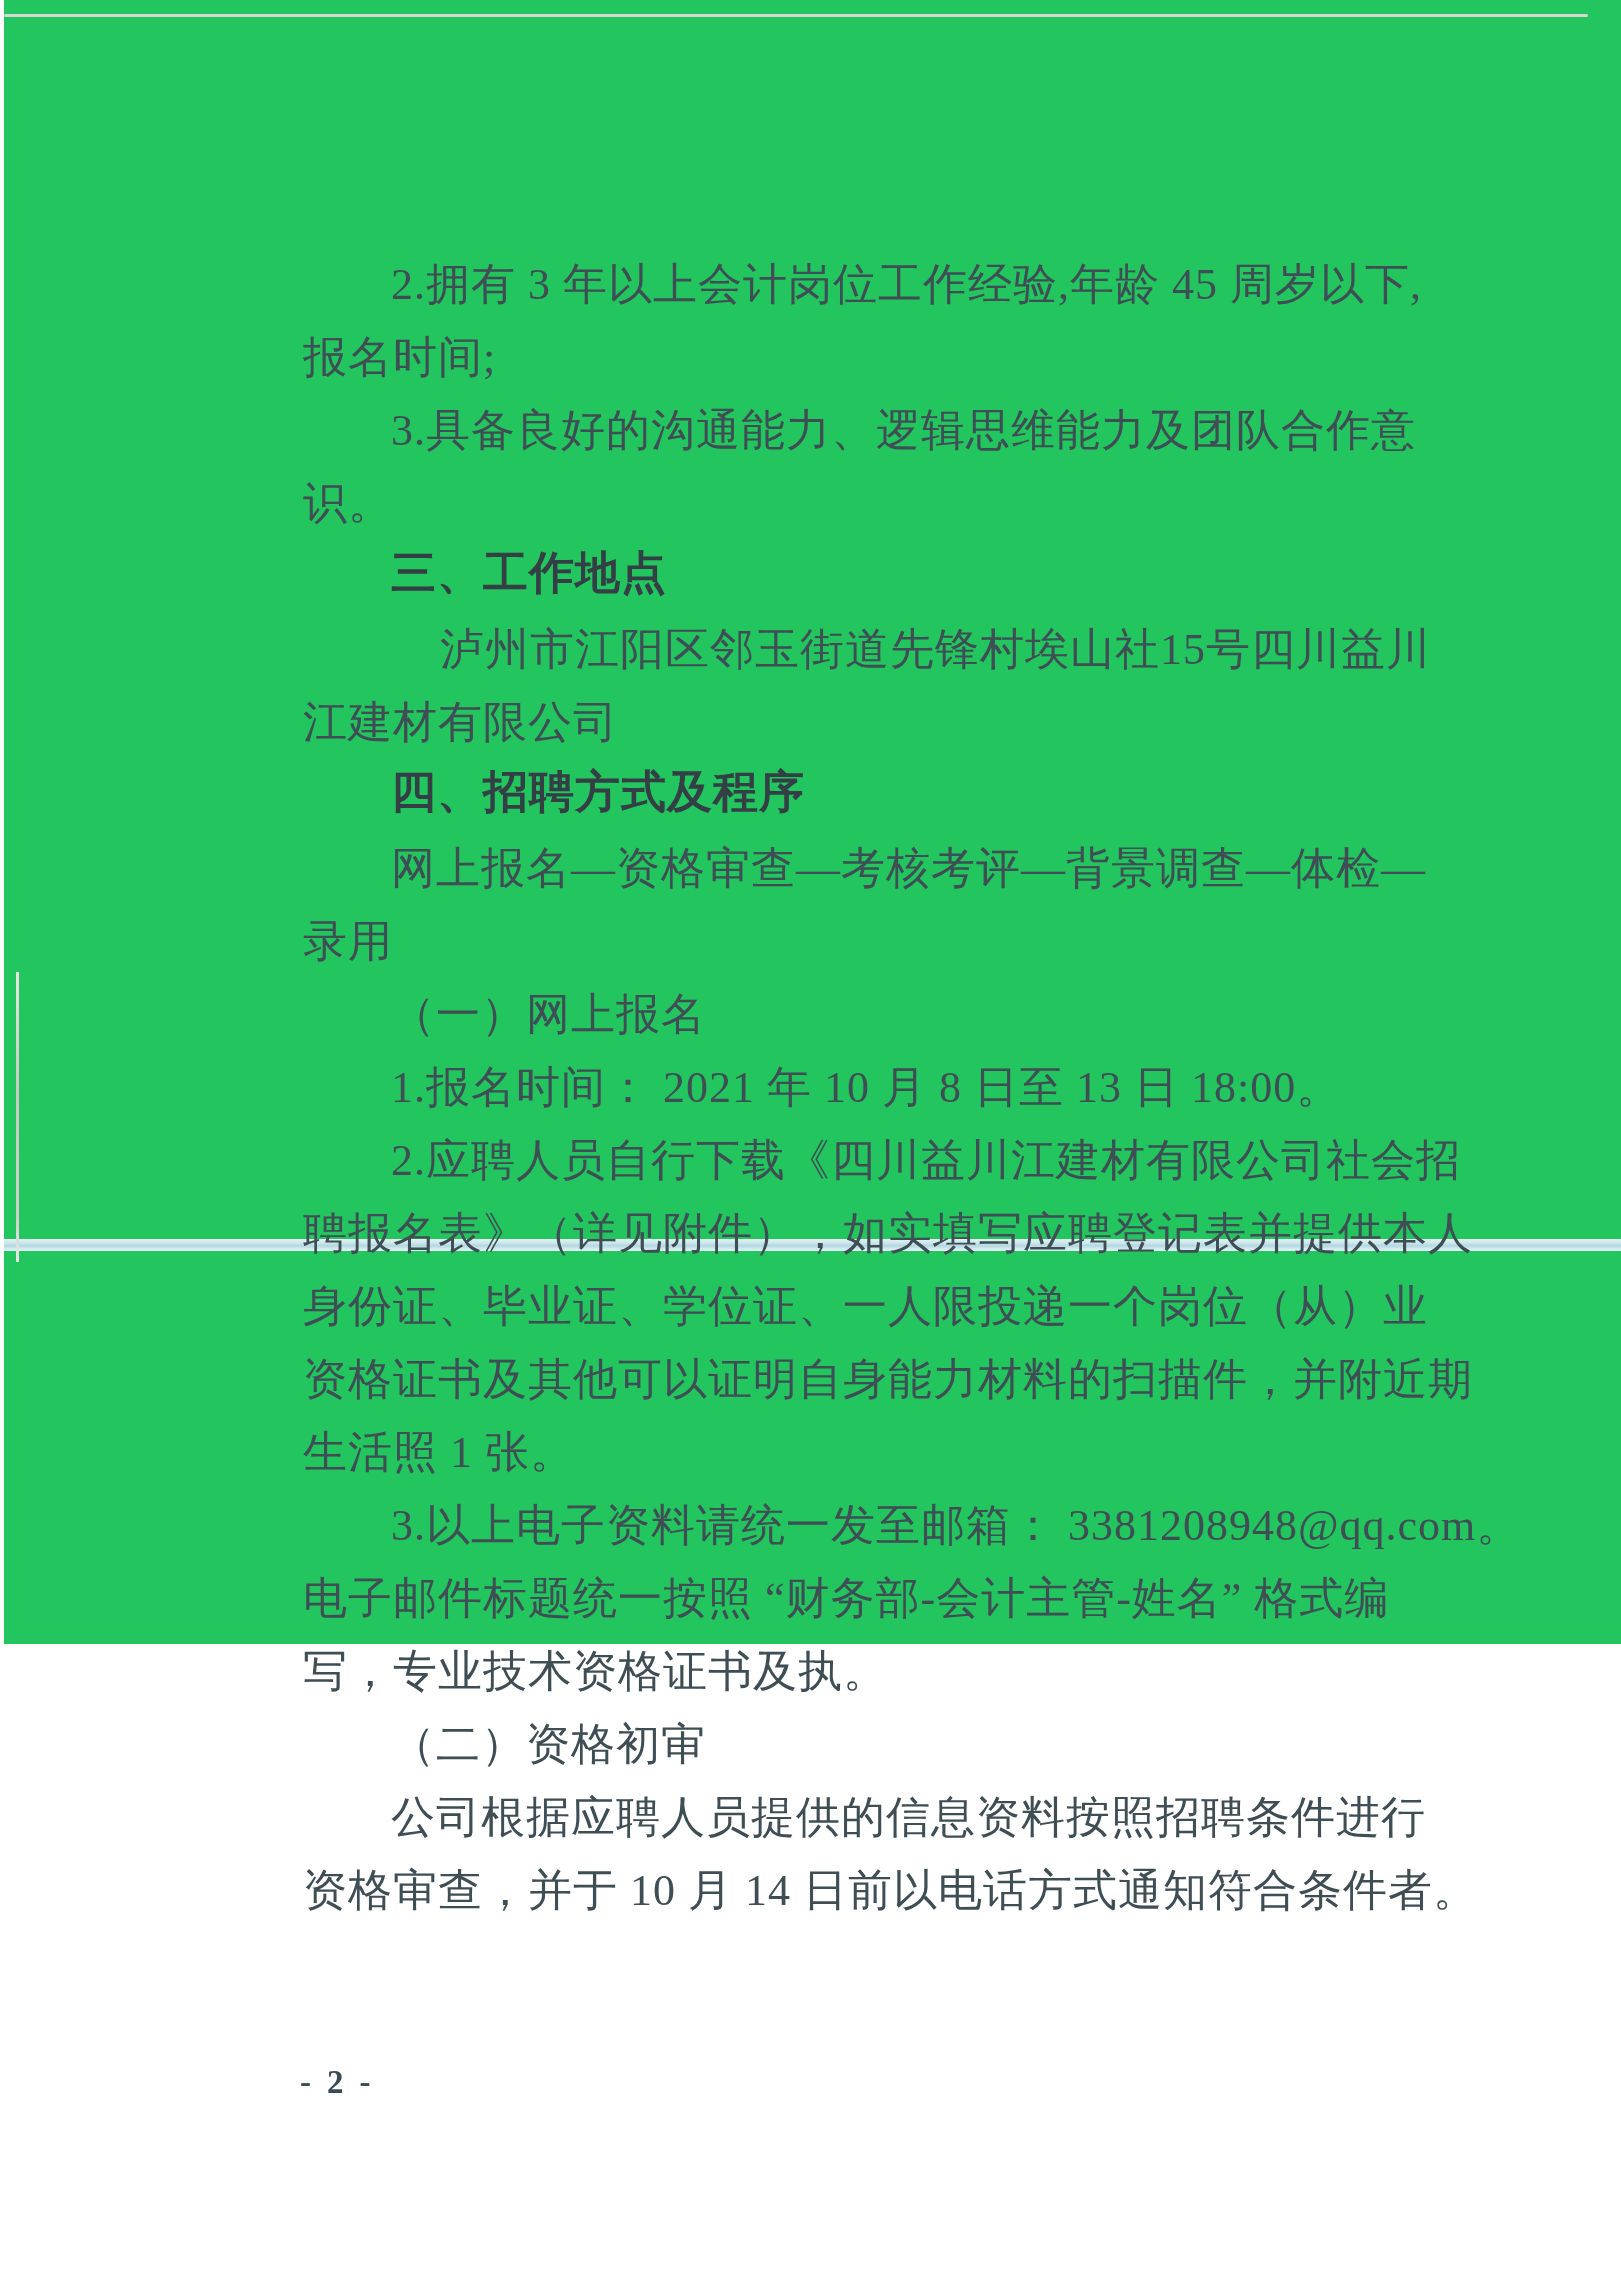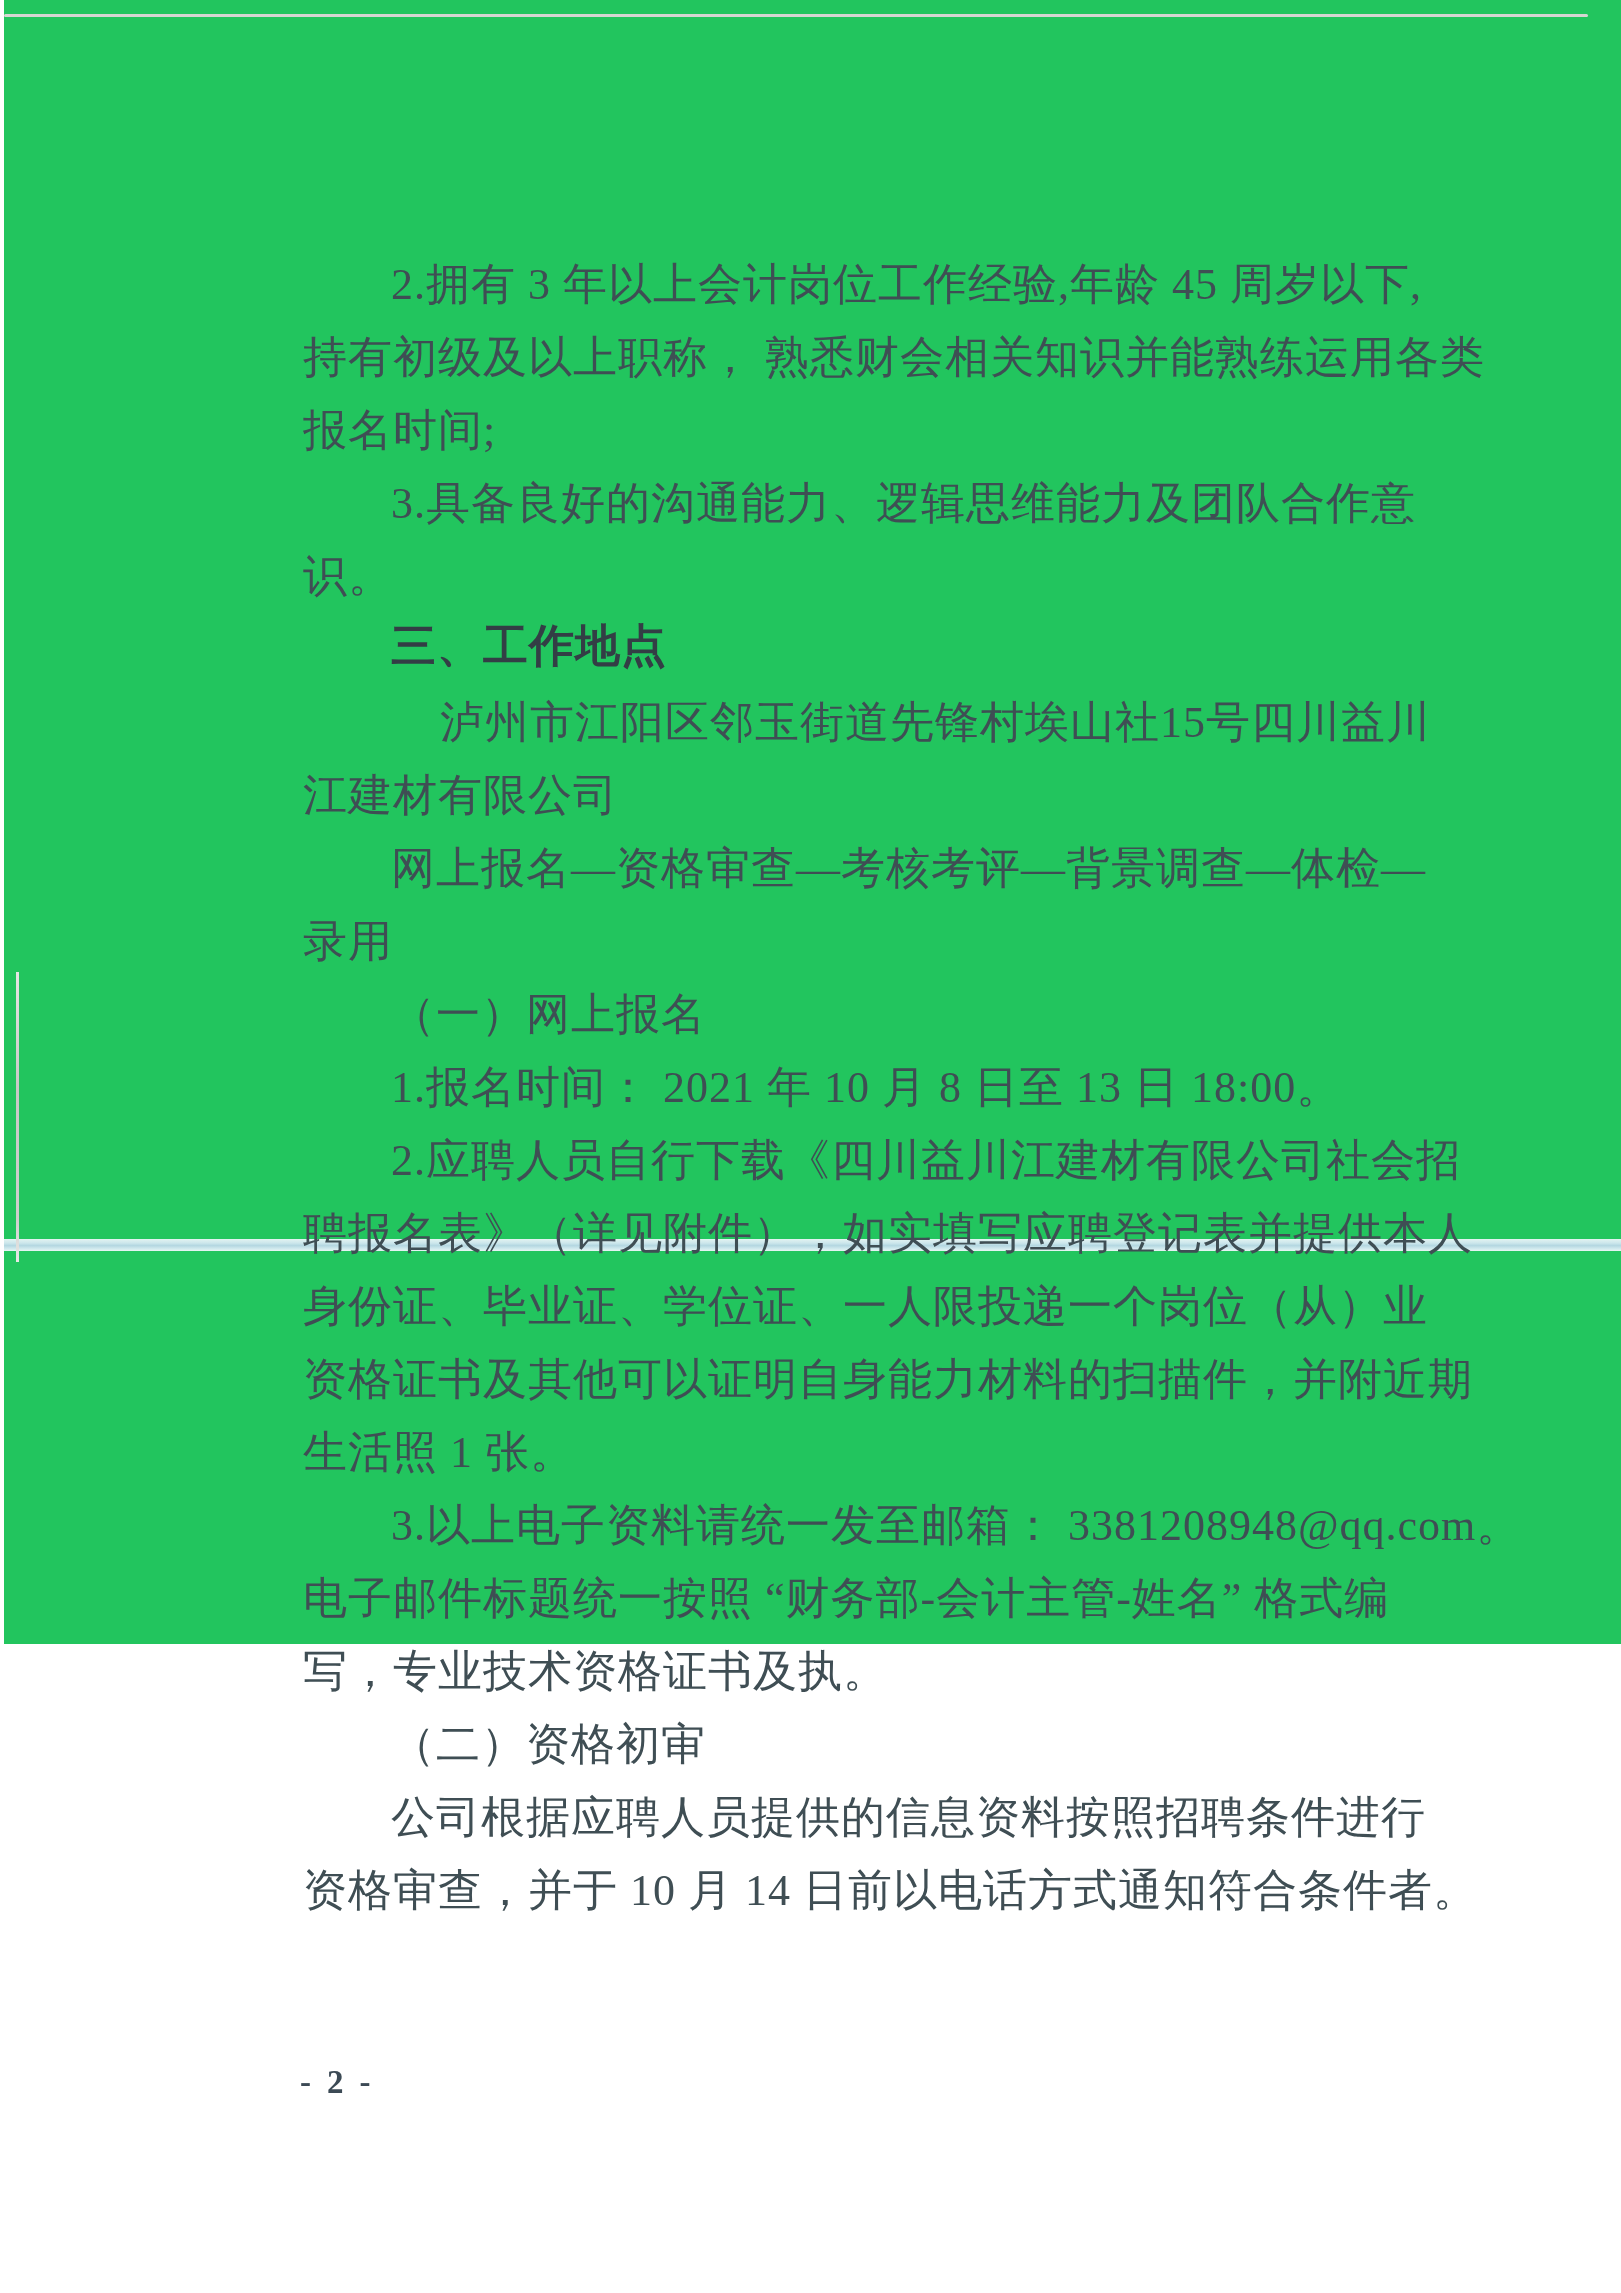--- a/index.html
+++ b/index.html
@@ -56,27 +56,27 @@
 <body>
 
 <div class="page">
 
   <div class="scan-top-line"></div>
   <div class="scan-blue-band"></div>
   <div class="scan-left-line"></div>
 
   <div class="doc-body">
     <p class="line ind2">2.拥有 3 年以上会计岗位工作经验,年龄 45 周岁以下,</p>
-    <p class="line">持有初级及以上职称， 熟悉财会相关知识并能熟练运用各类</p>
     <p class="line">报名时间;</p>
     <p class="line ind2">3.具备良好的沟通能力、逻辑思维能力及团队合作意</p>
     <p class="line">识。</p>
     <p class="line ind2 heading">三、工作地点</p>
     <p class="line ind3">泸州市江阳区邻玉街道先锋村埃山社15号四川益川</p>
     <p class="line">江建材有限公司</p>
+    <p class="line ind2 heading">四、招聘方式及程序</p>
     <p class="line ind2">网上报名—资格审查—考核考评—背景调查—体检—</p>
     <p class="line">录用</p>
     <p class="line ind2">（一）网上报名</p>
     <p class="line ind2">1.报名时间： 2021 年 10 月 8 日至 13 日 18:00。</p>
     <p class="line ind2">2.应聘人员自行下载《四川益川江建材有限公司社会招</p>
     <p class="line">聘报名表》（详见附件），如实填写应聘登记表并提供本人</p>
     <p class="line">身份证、毕业证、学位证、一人限投递一个岗位（从）业</p>
     <p class="line">资格证书及其他可以证明自身能力材料的扫描件，并附近期</p>
     <p class="line">生活照 1 张。</p>
     <p class="line ind2">3.以上电子资料请统一发至邮箱： 3381208948@qq.com。</p>

